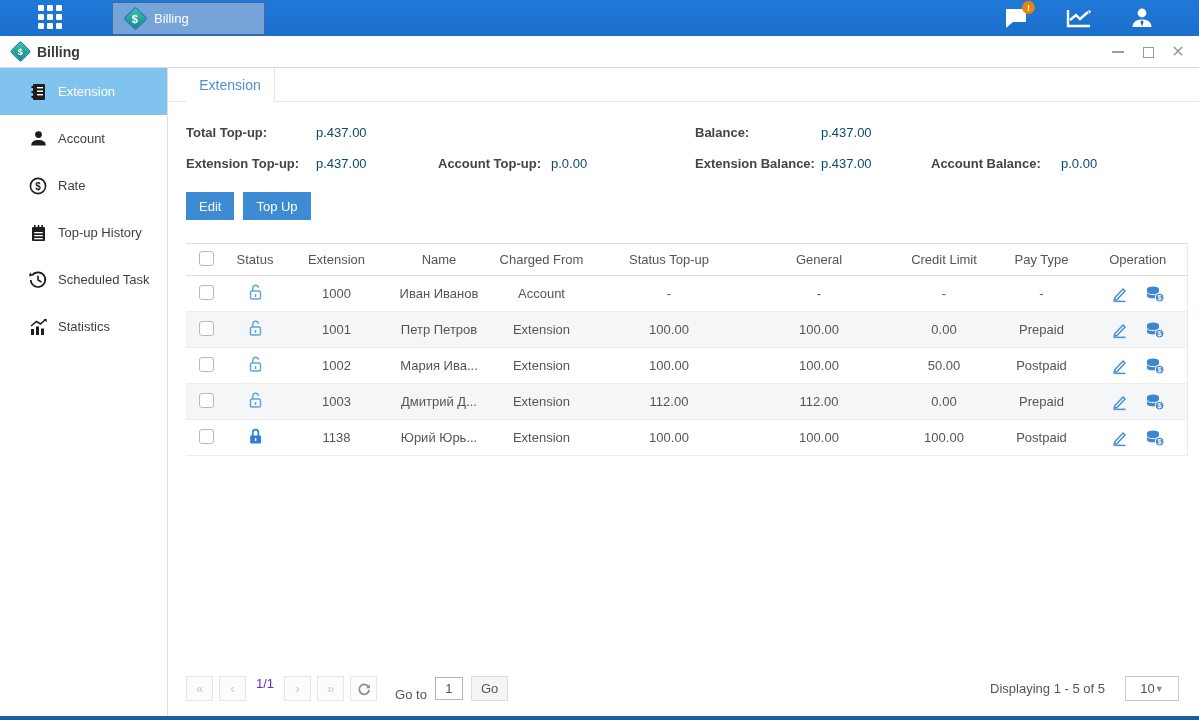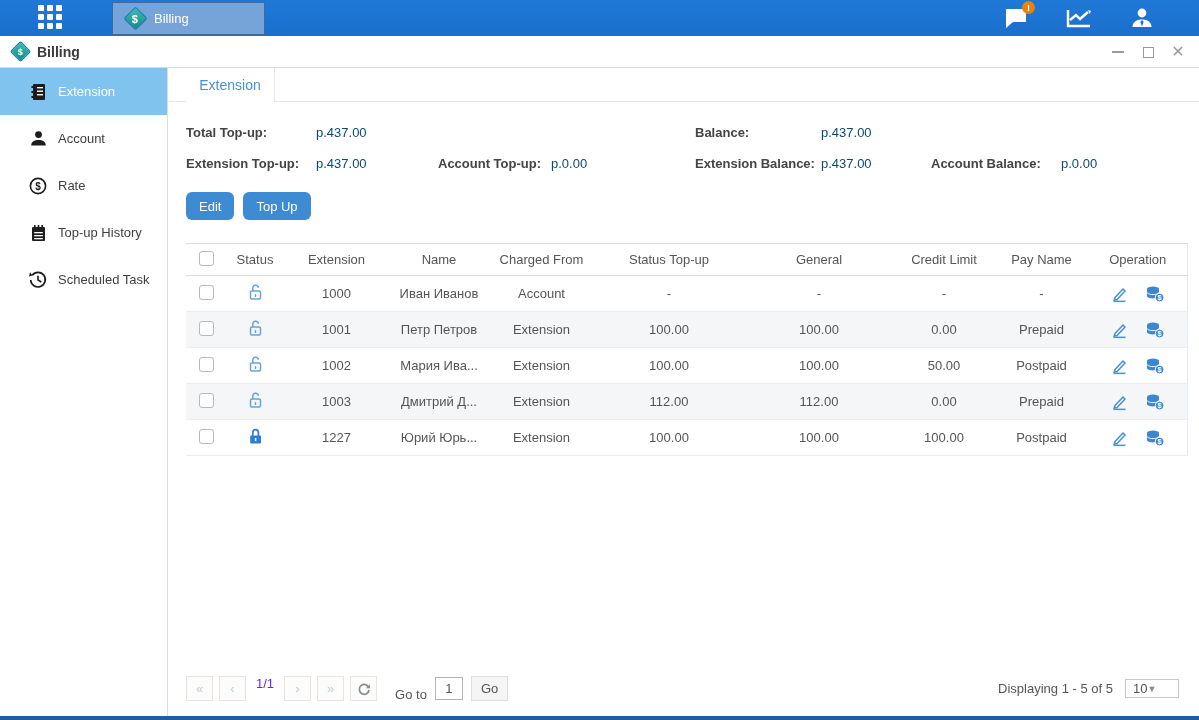--- a/index.html
+++ b/index.html
@@ -57,21 +57,21 @@
                 justify-content:center; color:#4a90d2; font-size:14px; cursor:pointer; }
   .tabbar .spacer-r { flex:1; border-bottom:1px solid #e3e8ee; }
 
   .summary { margin:15px 0 0 17px; display:grid;
              grid-template-columns:130px 122px 113px 144px 126px 110px 130px auto;
              grid-auto-rows:31px; align-items:center; }
   .sum-label { font-weight:bold; color:#444; }
   .sum-value { color:#0c4a6e; }
 
   .btn-row { margin:13px 0 0 17px; display:flex; gap:9px; }
-  .btn-blue { background:#3d8cd3; color:#fff; border:none; border-radius:6px; height:28px;
+  .btn-blue { background:#3d8cd3; color:#fff; border:none; border-radius:0; height:28px;
               padding:0 13px; font-size:13px; font-family:inherit; cursor:pointer; }
 
   
   .grid-table { margin:23px 0 0 17px; width:1001px; border-collapse:collapse; table-layout:fixed;
                 border-right:1px solid #e2ebf2; }
   .grid-table th { height:32px; font-weight:normal; color:#555; border-top:1px solid #ddd;
                    border-bottom:1px solid #ddd; text-align:center; }
   .grid-table td { height:35px; text-align:center; color:#555; border-bottom:1px solid #ededed; }
   .grid-table tbody tr:nth-child(even) { background:#f5f6f7; }
   .checkbox { width:15px; height:15px; border:1px solid #b9b9b9; border-radius:3px;
@@ -85,23 +85,23 @@
   
   .pager { position:absolute; left:17px; right:20px; bottom:14px; display:flex; align-items:center; }
   .pg-btn { width:27px; height:25px; background:#fcfcfc; border:1px solid #eae4da; margin-right:6px;
             display:flex; align-items:center; justify-content:center; color:#c9c9c9; font-size:13px; cursor:pointer; }
   .pg-label { margin:0 10px 10px 4px; color:#6d28d9; }
   .goto-label { margin:12px 8px 0 12px; color:#555; }
   .goto-input { width:28px; height:23px; border:1px solid #b5b5b5; text-align:center; font-family:inherit;
                 font-size:13px; color:#555; }
   .go-btn { margin-left:8px; height:25px; padding:0 9px; background:#f5f5f5; border:1px solid #ddd;
             color:#555; font-family:inherit; font-size:13px; cursor:pointer; }
-  .pager-right { margin-left:auto; display:flex; align-items:center; gap:12px; }
-  .pagesize { width:54px; height:19px; border:1px solid #c9c9c9; display:flex; align-items:center;
-              padding:0 7px; justify-content:flex-start; cursor:pointer; background:#fff; }
+  .pager-right { margin-left:auto; display:flex; align-items:center; gap:20px; }
+  .pagesize { width:54px; height:25px; border:1px solid #c9c9c9; display:flex; align-items:center;
+              padding:0 7px; justify-content:center; cursor:pointer; background:#fff; }
   .pagesize .caret { color:#8a8a8a; font-size:9px; }
 
   .bottom-strip { position:absolute; left:0; bottom:0; width:1199px; height:4px; background:#1e5e9e; }
 </style>
 </head>
 <body>
 
 <div class="topbar">
   <div class="launcher">
     <i></i>
@@ -218,20 +218,32 @@
     <span class="sicon">
       <svg width="18" height="18" viewBox="0 0 18 18">
           <path d="M3.2 4.2A7.3 7.3 0 1 1 1.7 9" fill="none" stroke="#1d1d1d" stroke-width="1.7"></path>
       <path d="M1 1.2l2.6 3.4-3.6.8z" fill="#1d1d1d"></path>
       <path d="M9 4.8V9l3.4 2" fill="none" stroke="#1d1d1d" stroke-width="1.6"></path>
         </svg>
     </span>
     <span>Scheduled Task</span>
   </div>
 
+  <div class="side-item">
+    <span class="sicon">
+      <svg width="18" height="18" viewBox="0 0 18 18">
+          <rect x="2" y="11" width="3" height="6" fill="#1d1d1d"></rect>
+      <rect x="7" y="8.5" width="3" height="8.5" fill="#1d1d1d"></rect>
+          <rect x="12" y="10.5" width="3" height="6.5" fill="#1d1d1d"></rect>
+      <path d="M2 8l5.5-4.5 4 2.5L16.5 1.5" fill="none" stroke="#1d1d1d" stroke-width="1.6"></path>
+      <path d="M14.5 1h3.2v3.2z" fill="#1d1d1d"></path>
+        </svg>
+    </span>
+    <span>Statistics</span>
+  </div>
 
 </div>
 
 <div class="content">
 
   <div class="tabbar">
     <div class="spacer-l"></div>
     <div class="tab-active">Extension</div>
     <div class="spacer-r"></div>
   </div>
@@ -277,21 +289,21 @@
     <thead>
       <tr>
         <th><span class="checkbox"></span></th>
         <th>Status</th>
         <th>Extension</th>
         <th>Name</th>
         <th>Charged From</th>
         <th>Status Top-up</th>
         <th>General</th>
         <th>Credit Limit</th>
-        <th>Pay Name</th>
+        <th>Pay Type</th>
         <th>Operation</th>
       </tr>
     </thead>
     <tbody>
   <tr>
     <td><span class="checkbox"></span></td>
     <td class="status-cell">
       <span class="lock open">
         <svg width="17" height="18" viewBox="0 0 17 18">
           <rect x="3.5" y="8" width="10" height="8" rx="1.5" fill="none" stroke="#64a5dc" stroke-width="1.5"></rect>
@@ -454,21 +466,21 @@
     <td class="status-cell locked">
       
       <span class="lock closed">
         <svg width="17" height="18" viewBox="0 0 17 18">
           <path d="M5.8 9V5.4a2.8 2.8 0 0 1 5.6 0V9" fill="none" stroke="#2e7fd1" stroke-width="1.7"></path>
           <rect x="3.2" y="8.4" width="10.8" height="8" rx="1.2" fill="#2e7fd1"></rect>
           <rect x="7.9" y="11" width="1.4" height="3" fill="#fff"></rect>
         </svg>
       </span>
     </td>
-    <td>1227</td>
+    <td>1138</td>
     <td>Юрий Юрь...</td>
     <td>Extension</td>
     <td>100.00</td>
     <td>100.00</td>
     <td>100.00</td>
     <td>Postpaid</td>
     <td>
       <span class="op-cell">
         <span class="op-icon">
           <svg width="18" height="18" viewBox="0 0 18 18">

